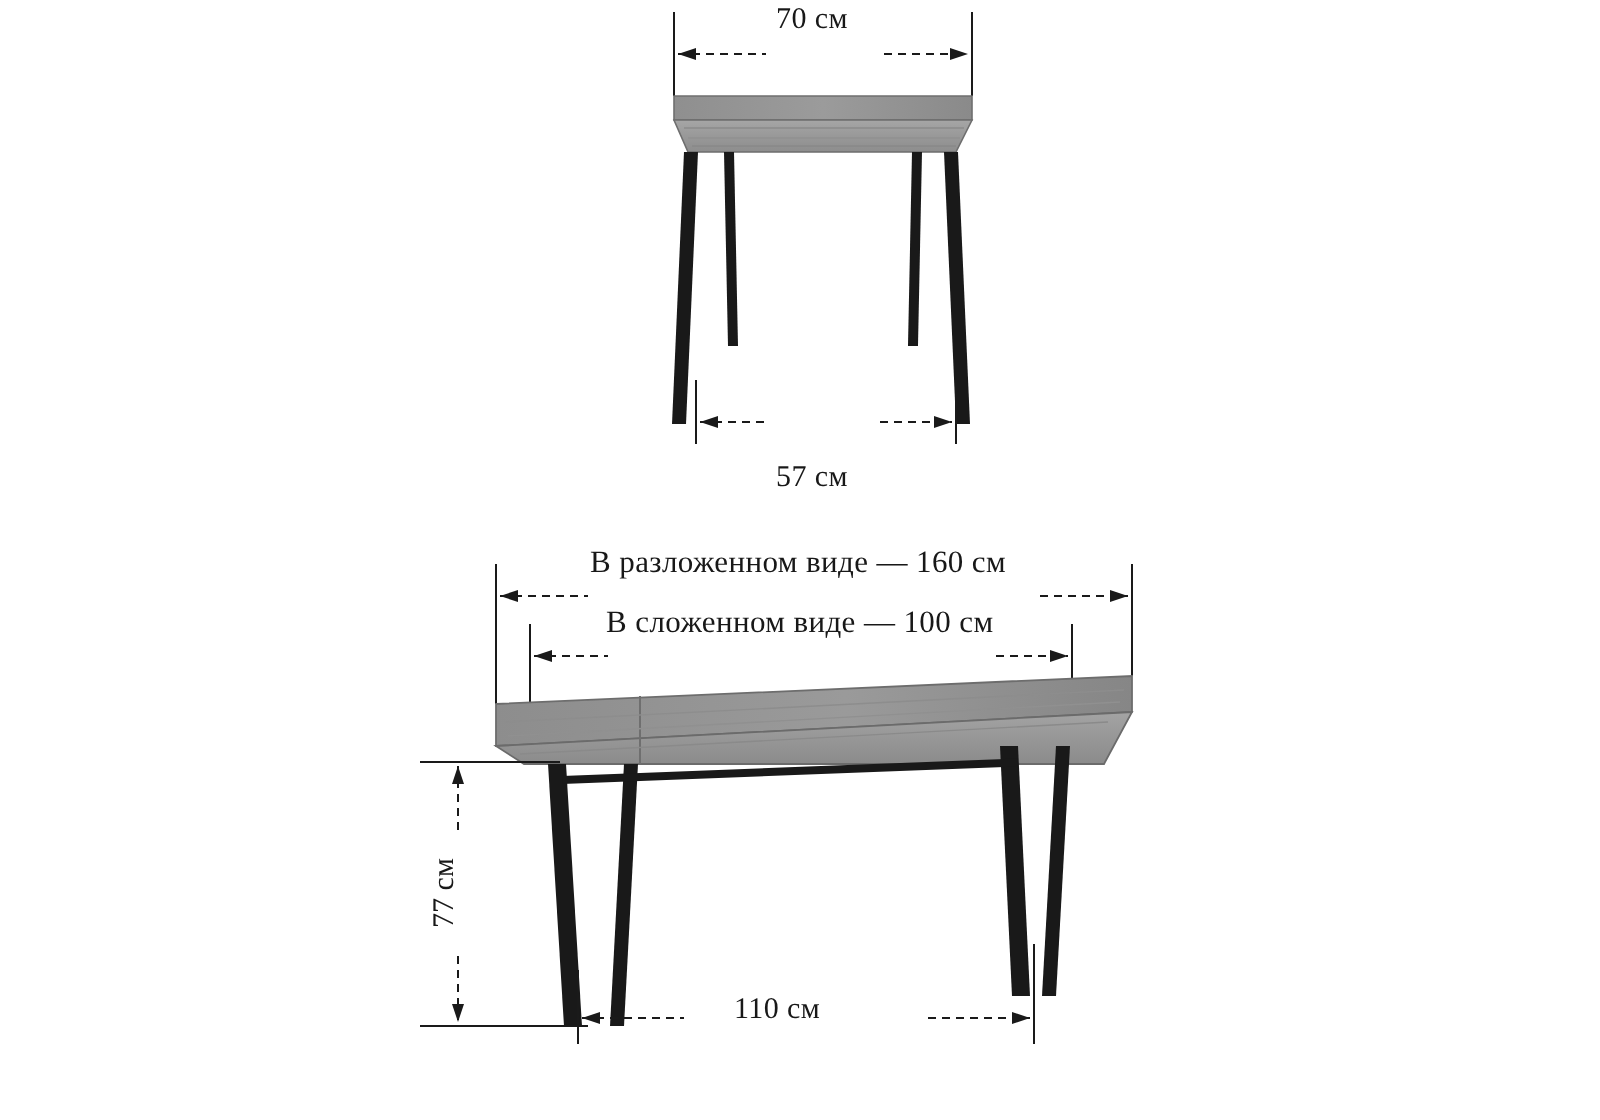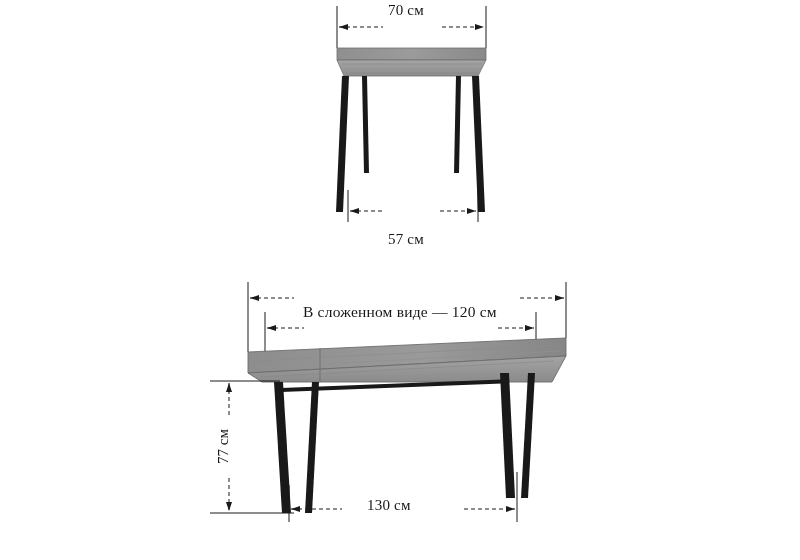--- a/index.html
+++ b/index.html
@@ -164,17 +164,18 @@
     <g stroke="#1a1a1a" stroke-width="1">
       <line x1="277" y1="225" x2="277" y2="262"></line>
       <line x1="505" y1="212" x2="505" y2="262"></line>
       <line x1="279" y1="249" x2="330" y2="249" stroke-dasharray="4,3"></line>
       <line x1="452" y1="249" x2="503" y2="249" stroke-dasharray="4,3"></line>
       <polygon points="279,249 288,246 288,252" fill="#1a1a1a" stroke="none"></polygon>
       <polygon points="503,249 494,246 494,252" fill="#1a1a1a" stroke="none"></polygon>
     </g>
   </svg>
 
-  <div class="dim-label big" style="left:291px; top:303px;">В сложенном виде — 120 см</div>
+  <div class="dim-label big" style="left:283px; top:273px;">В разложенном виде — 160 см</div>
+  <div class="dim-label big" style="left:291px; top:303px;">В сложенном виде — 100 см</div>
   <div class="vert-label" style="left:181px; top:438px; width:60px; text-align:center;">77 см</div>
-  <div class="dim-label" style="left:355px; top:497px;">130 см</div>
+  <div class="dim-label" style="left:355px; top:497px;">110 см</div>
 
 </div>
 
 </body></html>

